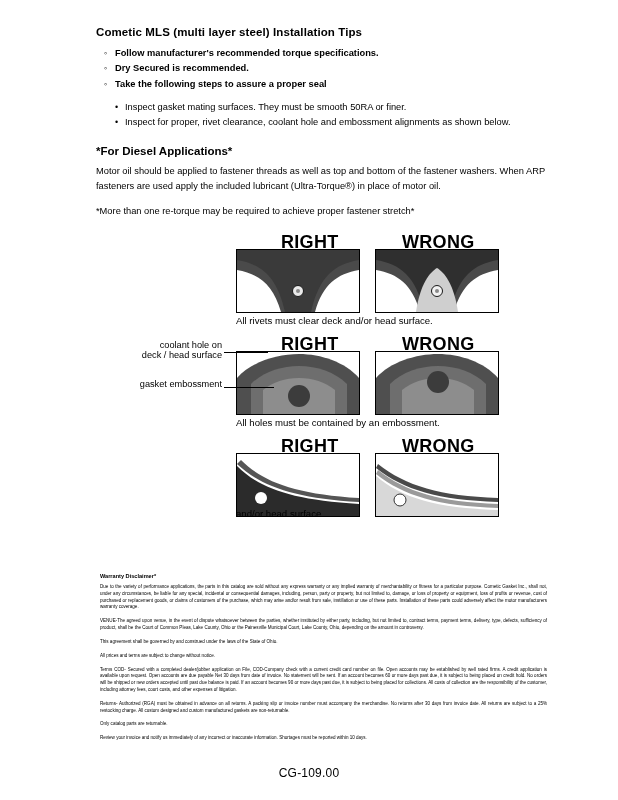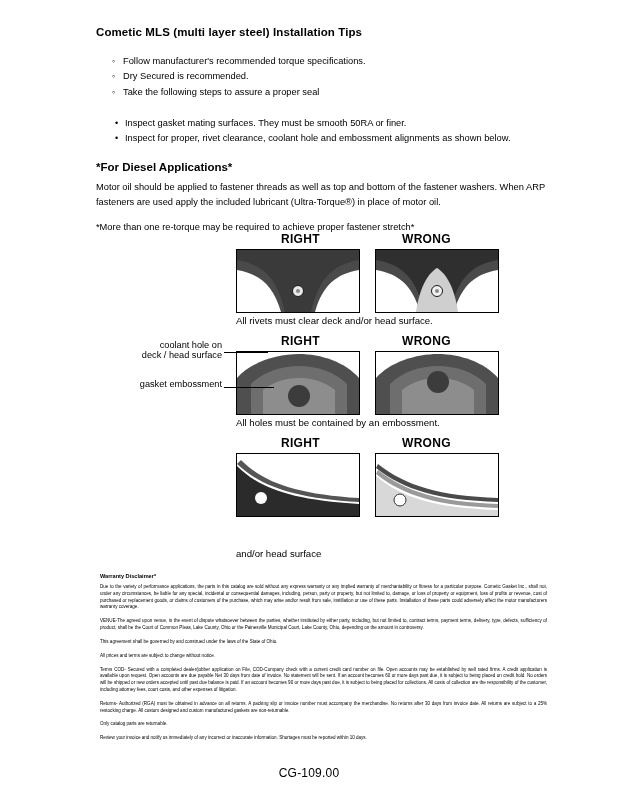--- a/index.html
+++ b/index.html
@@ -29,22 +29,23 @@
     width: 452px;
   }
   h1.title {
     font-size: 11.5px;
     font-weight: bold;
     margin: 0 0 8px 0;
     letter-spacing: 0.1px;
   }
   ul.bullets {
     list-style: none;
-    margin: 16px;
+    margin: 8px;
     padding: 0;
+    font-weight: bold;
   }
   ul.bullets > li {
     font-size: 9.3px;
     line-height: 1.65;
     position: relative;
     padding-left: 11px;
   }
   ul.bullets > li::before {
     content: "\25E6";
     position: absolute;
@@ -86,21 +87,21 @@
   .figures {
     position: absolute;
     left: 0;
     top: 0;
     width: 618px;
     height: 800px;
     pointer-events: none;
   }
   .fig-label {
     position: absolute;
-    font-size: 12px;
+    font-size: 18px;
     font-weight: bold;
     letter-spacing: 0.3px;
   }
   .caption {
     position: absolute;
     font-size: 9.6px;
   }
   .annot {
     position: absolute;
     font-size: 9.2px;
@@ -246,21 +247,21 @@
     <div class="panel" style="left:375px; top:453px; width:122px; height:62px;">
       <svg width="122" height="62" viewBox="0 0 122 62">
         <rect x="0" y="0" width="122" height="62" fill="#ffffff"></rect>
         <path d="M0,62 L0,22 C26,44 60,54 122,56 L122,62 Z" fill="#d8d8d8"></path>
         <path d="M0,20 C28,42 62,52 122,54 L122,50 C64,48 30,38 2,16 Z" fill="#9a9a9a"></path>
         <path d="M0,14 C28,36 62,46 122,48 L122,44 C64,42 30,32 2,10 Z" fill="#4a4a4a"></path>
         <circle cx="24" cy="46" r="6" fill="#ffffff" stroke="#333" stroke-width="1"></circle>
       </svg>
     </div>
 
-    <div class="caption" style="left:236px; top:548px;">and/or head surface</div>
+    <div class="caption" style="left:236px; top:508px;">and/or head surface</div>
   </div>
 
   <div class="warranty">
     <h3>Warranty Disclaimer*</h3>
     <p>Due to the variety of performance applications, the parts in this catalog are sold without any express warranty or any implied warranty of merchantability or fitness for a particular purpose.  Cometic Gasket Inc., shall not, under any circumstances, be liable for any special, incidental or consequential damages, including, person, party or property, but not limited to, damage, or loss of property or equipment, loss of profits or revenue, cost of purchased or replacement goods, or claims of customers of the purchase, which may arise and/or result from sale, instillation or use of these parts.  Installation of these parts could adversely affect the motor manufacturers warranty coverage.</p>
     <p>VENUE-The agreed upon venue, in the event of dispute whatsoever between the parties, whether instituted by either party, including, but not limited to, contract terms, payment terms, delivery, type, defects, sufficiency of product, shall be the Court of Common Pleas, Lake County, Ohio or the Painesville Municipal Court, Lake County, Ohio, depending on the amount in controversy.</p>
     <p>This agreement shall be governed by and construed under the laws of the State of Ohio.</p>
     <p>All prices and terms are subject to change without notice.</p>
     <p>Terms COD- Secured with a completed dealer/jobber application on File, COD-Company check with a current credit card number on file.  Open accounts may be established by well rated firms.  A credit application is available upon request.  Open accounts are due payable Net 30 days from date of invoice.  No statement will be sent.  If an account becomes 60 or more days past due, it is subject to being placed on credit hold.  No orders will be shipped or new orders accepted until past due balance is paid.  If an account becomes 90 or more days past due, it is subject to being placed for collections.  All costs of collection are the responsibility of the customer, including attorney fees, court costs, and other expenses of litigation.</p>
     <p>Returns- Authorized (RGA) must be obtained in advance on all returns.  A packing slip or invoice number must accompany the merchandise.  No returns after 30 days from invoice date.  All returns are subject to a 25% restocking charge.  All custom designed and custom manufactured gaskets are non-returnable.</p>

